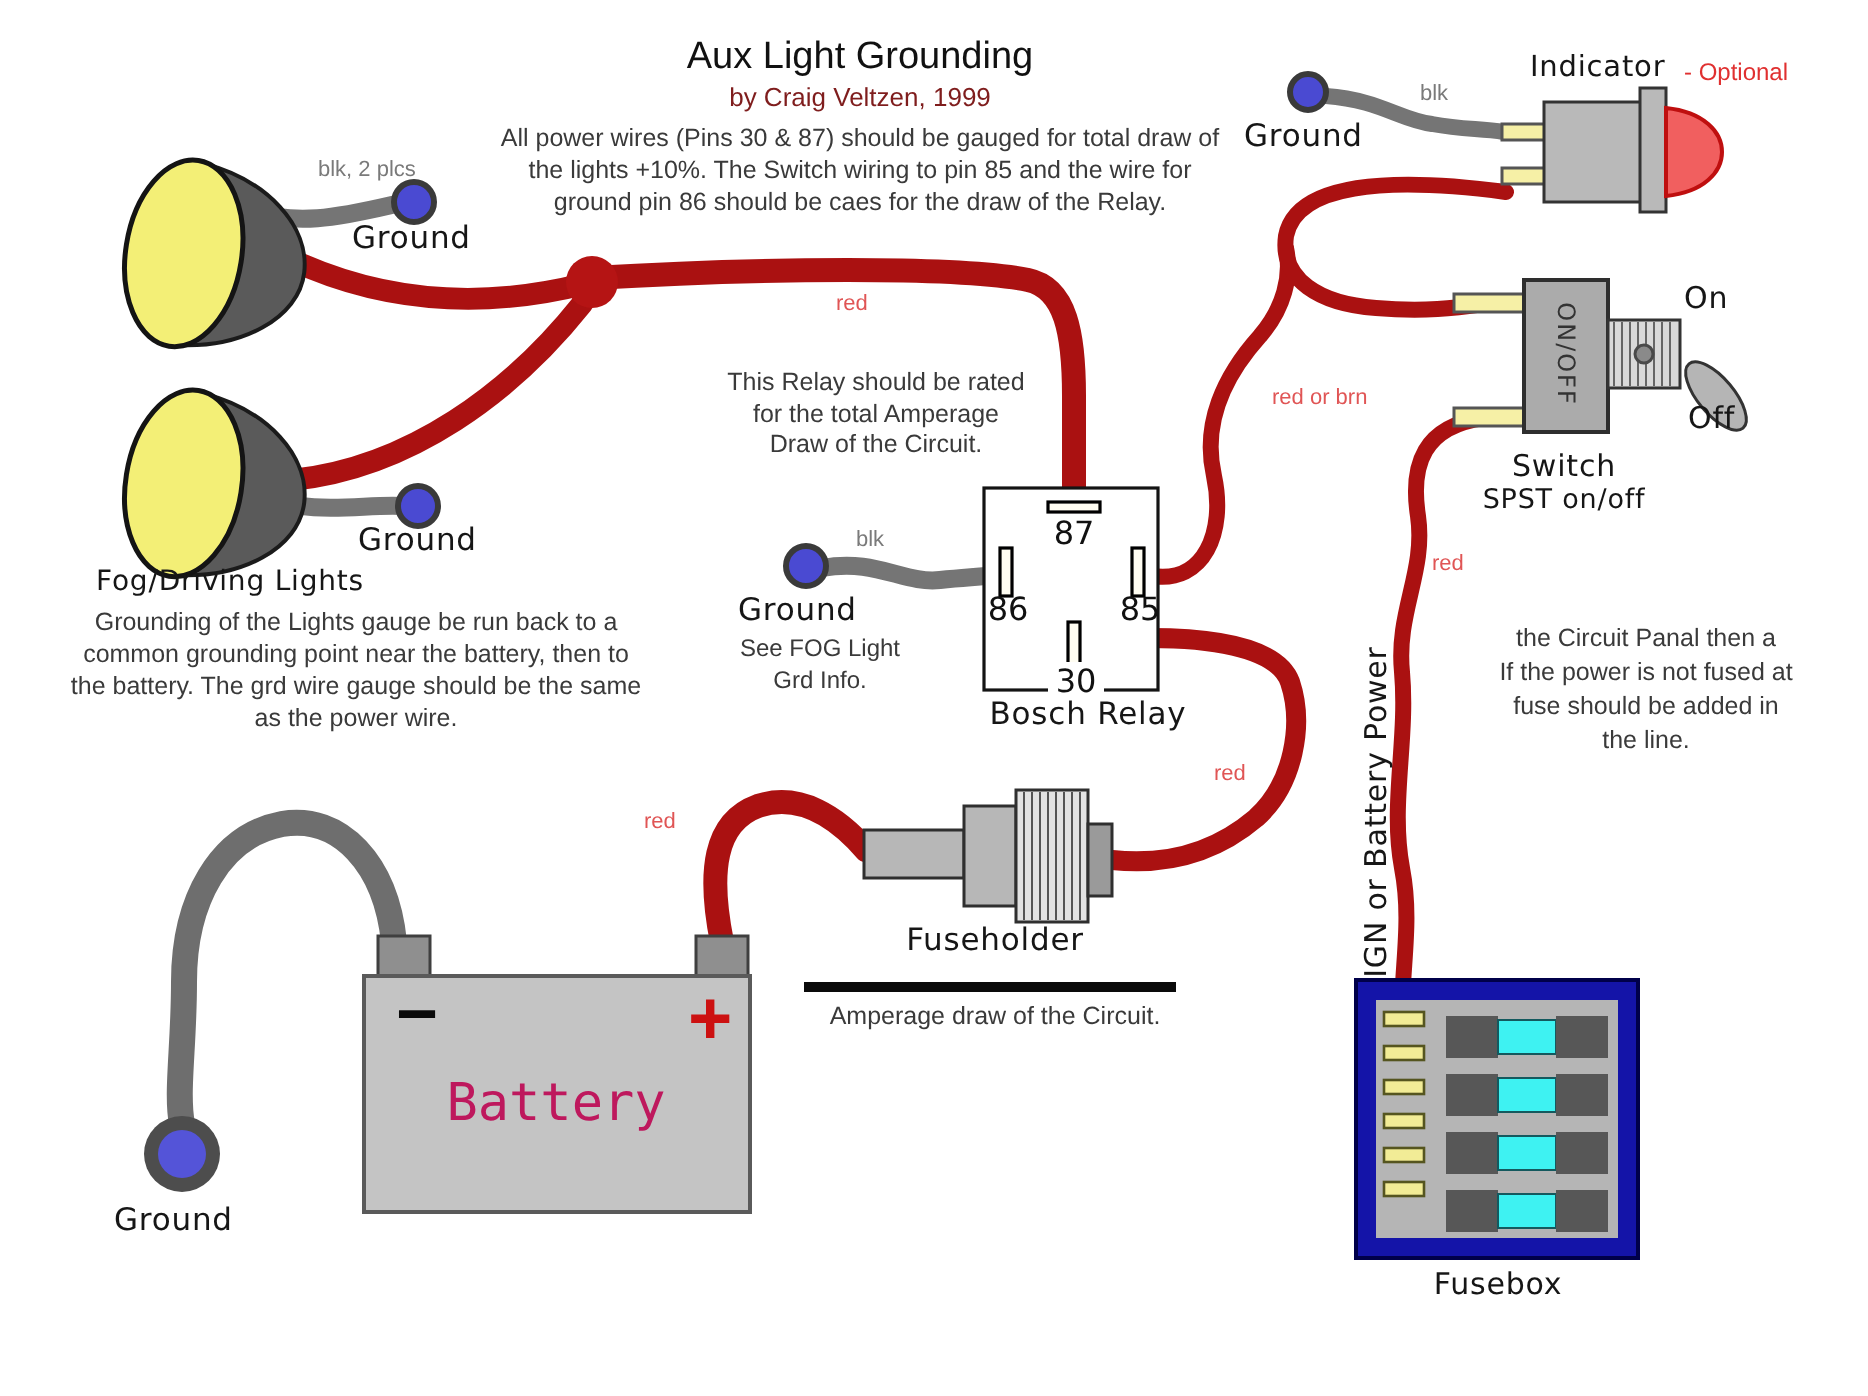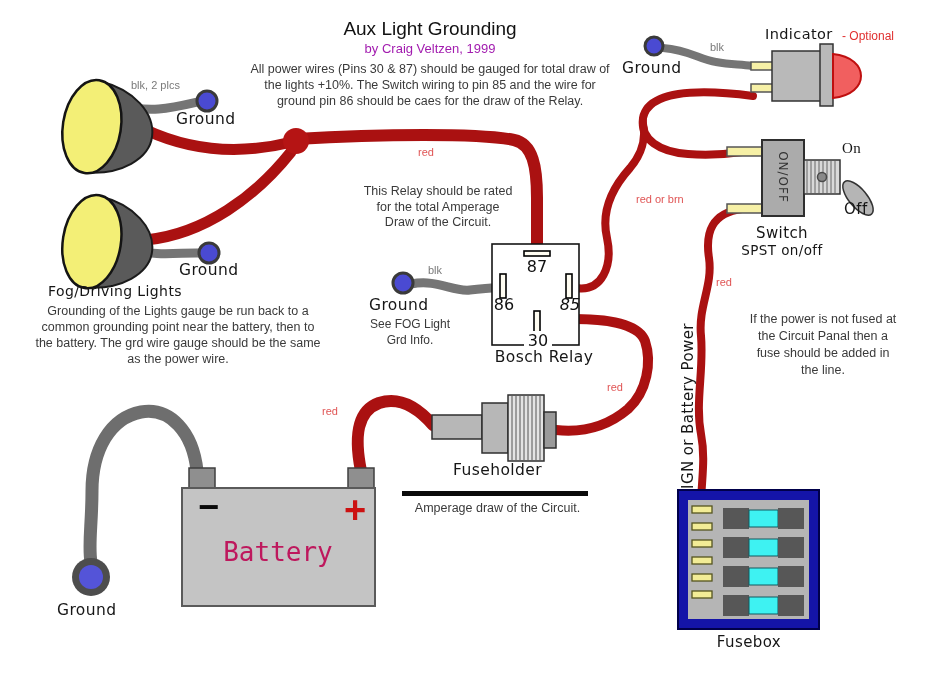--- a/index.html
+++ b/index.html
@@ -113,28 +113,28 @@
     </g>
     <g>
       <rect x="723" y="595" width="26" height="21" fill="#575757"></rect>
           <rect x="749" y="597" width="29" height="17" fill="#3ef2f2" stroke="#14595e" stroke-width="1"></rect>
           <rect x="778" y="595" width="26" height="21" fill="#575757"></rect>
     </g>
   </g>
 </svg>
 
 <div class="t ctr" style="left:250px;top:18px;width:360px;font-size:19px;color:#111;">Aux Light Grounding</div>
-<div class="t ctr" style="left:250px;top:41px;width:360px;font-size:13px;color:#a21caf;">by Craig Veltzen, 1999</div>
+<div class="t ctr" style="left:250px;top:41px;width:360px;font-size:13px;color:#7f1d1d;">by Craig Veltzen, 1999</div>
 <div class="t note" style="left:240px;top:61px;width:380px;">
   <div>All power wires (Pins 30 &amp; 87) should be gauged for total draw of</div>
   <div>the lights +10%.   The Switch wiring to pin 85 and the wire for</div>
   <div>ground pin 86 should be caes for the draw of the Relay.</div>
 </div>
 
-<div class="t graytxt" style="left:119px;top:79px;padding-left:12px;">blk, 2 plcs</div>
+<div class="t graytxt" style="left:147px;top:79px;padding-left:12px;">blk, 2 plcs</div>
 <div class="t lbl" style="left:176px;top:110px;font-size:15.5px;">Ground</div>
 <div class="t lbl" style="left:179px;top:261px;font-size:15.5px;">Ground</div>
 <div class="t lbl" style="left:48px;top:283px;font-size:14px;">Fog/Driving Lights</div>
 <div class="t note" style="left:22px;top:303px;width:312px;">
   <div>Grounding of the Lights gauge be run back to a</div>
   <div>common grounding point near the battery, then to</div>
   <div>the battery.  The grd wire gauge should be the same</div>
   <div>as the power wire.</div>
 </div>
 
@@ -144,45 +144,45 @@
   <div>Draw of the Circuit.</div>
 </div>
 <div class="t graytxt" style="left:428px;top:264px;">blk</div>
 <div class="t lbl" style="left:369px;top:296px;font-size:15.5px;">Ground</div>
 <div class="t note" style="left:362px;top:316px;width:96px;font-size:12px;">
   <div>See FOG Light</div>
   <div>Grd Info.</div>
 </div>
 <div class="t pin ctr" style="left:523px;top:257px;width:28px;">87</div>
 <div class="t pin ctr" style="left:490px;top:295px;width:28px;">86</div>
-<div class="t pin ctr" style="left:556px;top:295px;width:28px;font-style:italic;">85</div>
+<div class="t pin ctr" style="left:556px;top:295px;width:28px;">85</div>
 <div class="t pin ctr" style="left:524px;top:331px;width:28px;background:#fff;">30</div>
 <div class="t lbl ctr" style="left:492px;top:348px;width:104px;font-size:15.5px;">Bosch Relay</div>
 
 <div class="t lbl" style="left:765px;top:26px;font-size:14.5px;">Indicator</div>
 <div class="t" style="left:842px;top:29px;font-size:12px;color:#e03030;">- Optional</div>
 <div class="t graytxt" style="left:710px;top:41px;">blk</div>
 <div class="t lbl" style="left:622px;top:59px;font-size:15.5px;">Ground</div>
 
 <div class="t lbl ctr vcw" style="left:748px;top:170px;width:70px;font-size:12px;letter-spacing:1px;color:#333;">ON/OFF</div>
-<div class="t lbl" style="left:842px;top:140px;font-size:15px;font-family:Liberation Serif, serif;">On</div>
+<div class="t lbl" style="left:842px;top:140px;font-size:15px;">On</div>
 <div class="t lbl" style="left:844px;top:200px;font-size:15px;">Off</div>
 <div class="t lbl ctr" style="left:740px;top:224px;width:84px;font-size:15px;">Switch</div>
 <div class="t lbl ctr" style="left:730px;top:242px;width:104px;font-size:13.5px;">SPST on/off</div>
 
 <div class="t redtxt" style="left:418px;top:146px;">red</div>
 <div class="t redtxt" style="left:636px;top:193px;">red or brn</div>
 <div class="t redtxt" style="left:716px;top:276px;">red</div>
 <div class="t redtxt" style="left:322px;top:405px;">red</div>
 <div class="t redtxt" style="left:607px;top:381px;">red</div>
 
 <div class="t lbl ctr vccw" style="left:588px;top:397px;width:200px;font-size:15px;">IGN or Battery Power</div>
 <div class="t note" style="left:728px;top:311px;width:190px;line-height:17px;">
+  <div>the Circuit Panal then a</div>
   <div>If the power is not fused at</div>
-  <div>the Circuit Panal then a</div>
   <div>fuse should be added in</div>
   <div>the line.</div>
 </div>
 
 <div class="t" style="left:198px;top:486px;font-size:36px;font-weight:bold;color:#0a0a0a;">−</div>
 <div class="t" style="left:344px;top:489px;font-size:38px;font-weight:bold;color:#cc1111;">+</div>
 <div class="t ctr" style="left:208px;top:537px;width:140px;font-size:26px;color:#be185d;font-family:'DejaVu Sans Mono',monospace;">Battery</div>
 <div class="t lbl" style="left:57px;top:601px;font-size:15.5px;">Ground</div>
 
 <div class="t lbl ctr" style="left:440px;top:461px;width:115px;font-size:15.5px;">Fuseholder</div>

